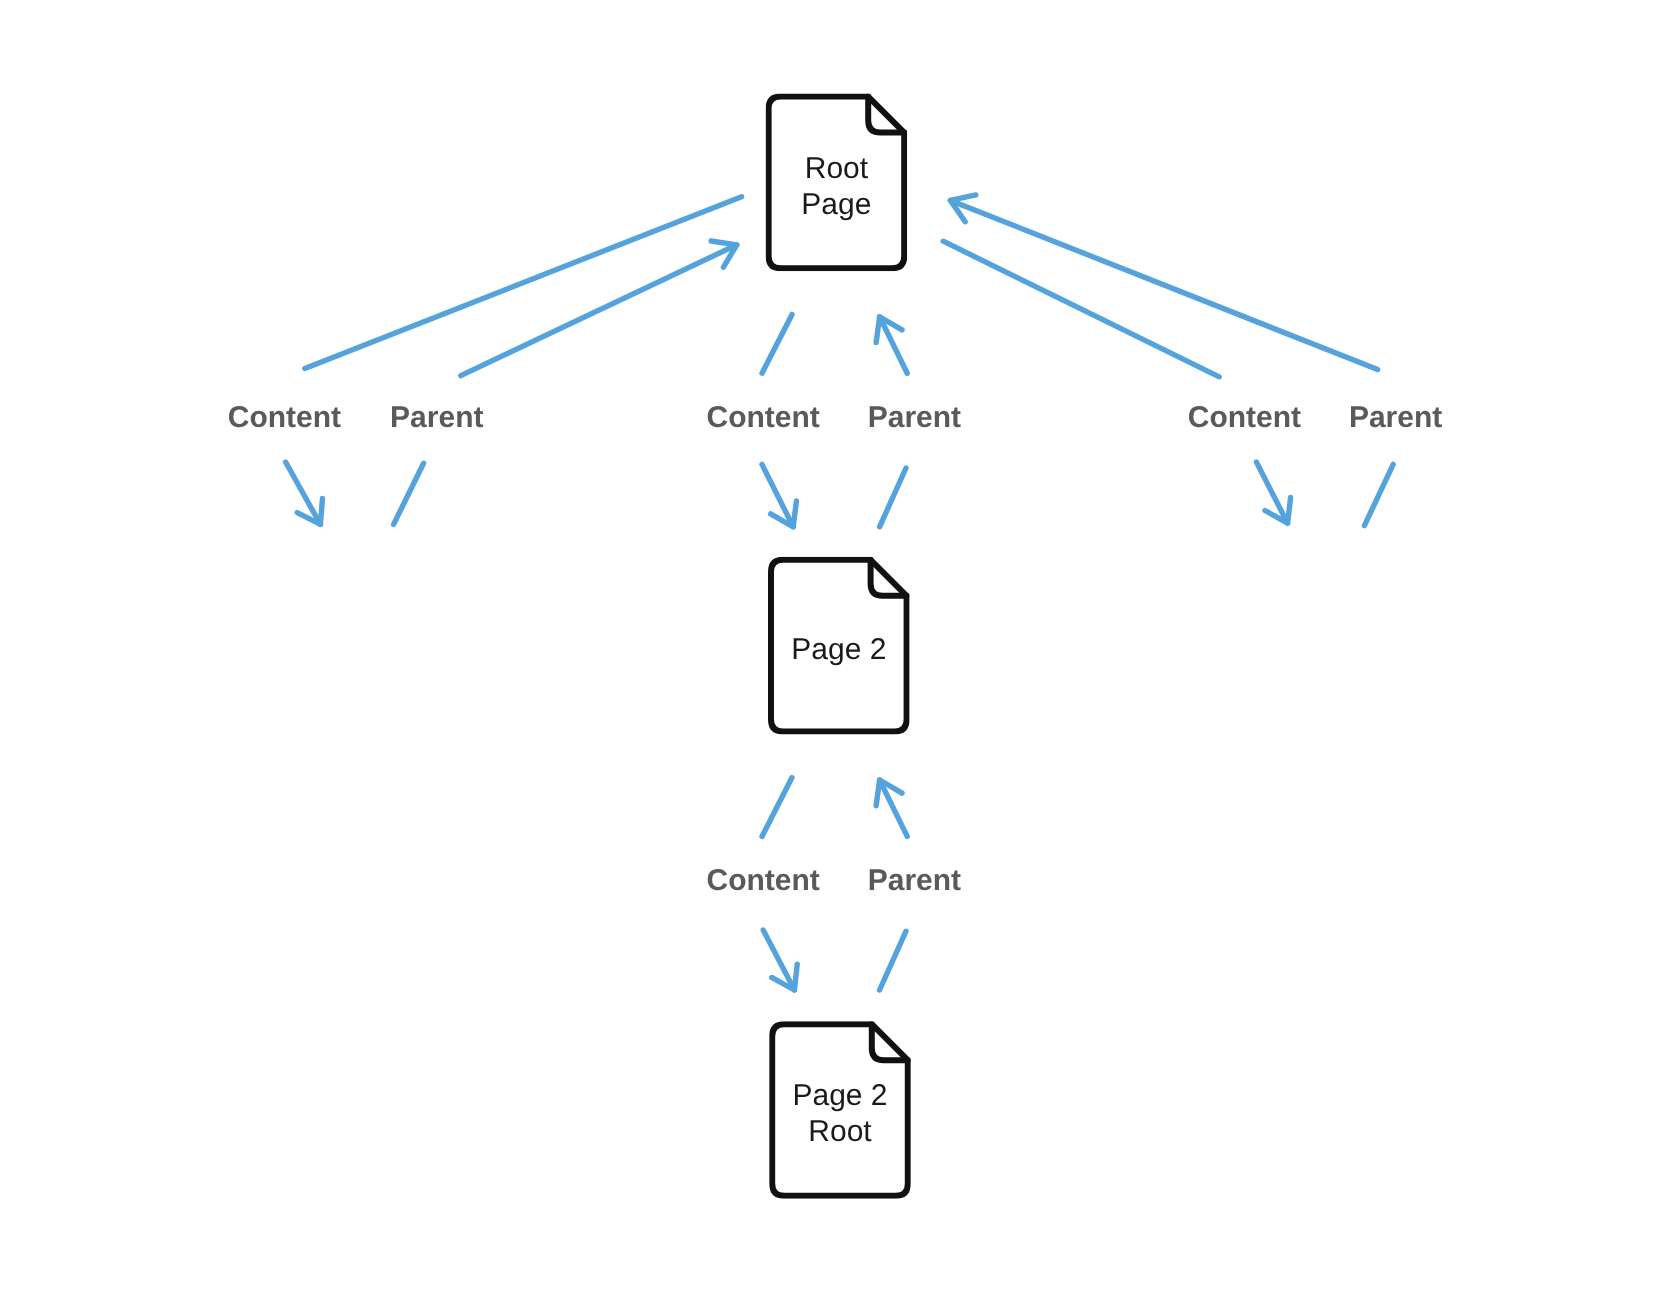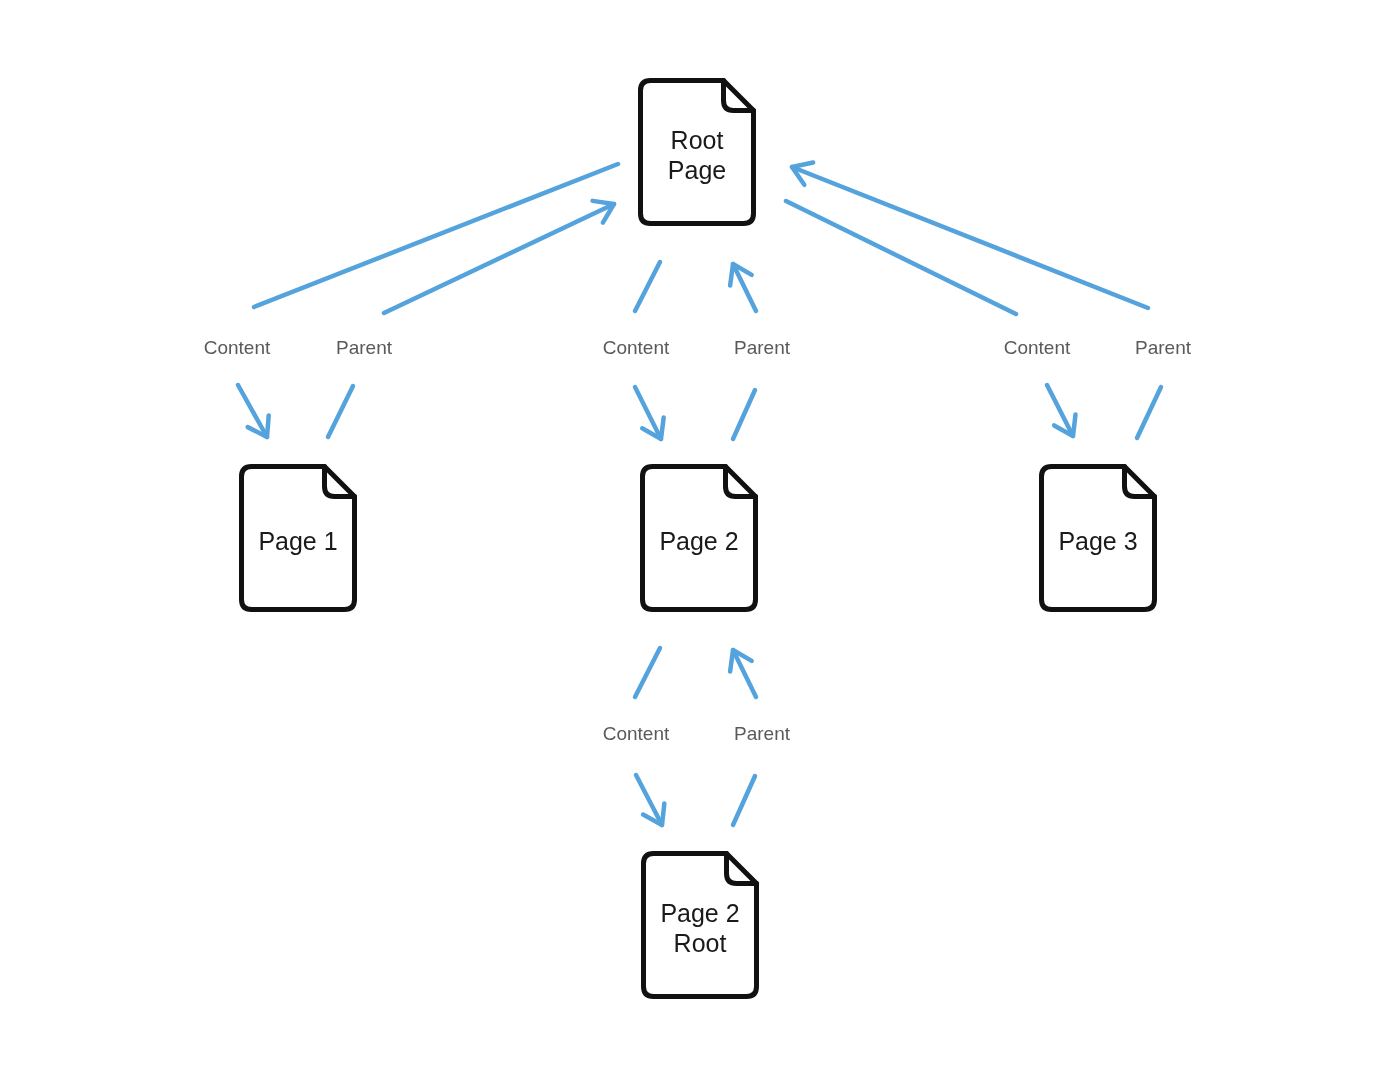--- a/index.html
+++ b/index.html
@@ -63,23 +63,24 @@
     padding-top:6px;
     font-size:25px;
     line-height:30px;
     color:var(--ntext);
     text-align:center;
   }
   .node-label span{display:block;}
   .edge-label{
     position:absolute;
     transform:translate(-50%,-50%);
-    font-size:19px;
+    font-size:25px;
     color:var(--gray);
     white-space:nowrap;
+    font-weight:bold;
   }
 </style>
 </head>
 <body>
 
 <div class="stage">
 
   <svg class="arrows" width="1400" height="1082" viewBox="0 0 1400 1082" xmlns="http://www.w3.org/2000/svg">
     <defs>
       <marker id="arrowhead" viewBox="-23 -20 46 40" refX="0" refY="0" markerWidth="46" markerHeight="40" markerUnits="userSpaceOnUse" orient="auto">
@@ -128,49 +129,31 @@
     <svg class="doc" width="118" height="148" viewBox="0 0 118 148" xmlns="http://www.w3.org/2000/svg">
       <path class="doc-body" d="M 12.5 2.5 L 85.5 2.5 L 115.5 32.5 L 115.5 135.5 Q 115.5 145.5 105.5 145.5 L 12.5 145.5 Q 2.5 145.5 2.5 135.5 L 2.5 12.5 Q 2.5 2.5 12.5 2.5 Z"></path>
       <path class="doc-fold" d="M 85.5 2.5 L 85.5 22.5 Q 85.5 32.5 95.5 32.5 L 115.5 32.5"></path>
     </svg>
     <div class="node-label">
       <span>Root</span>
       <span>Page</span>
     </div>
   </div>
 
-  <div class="node" style="left:239px;top:464px">
-    <svg class="doc" width="118" height="148" viewBox="0 0 118 148" xmlns="http://www.w3.org/2000/svg">
-      <path class="doc-body" d="M 12.5 2.5 L 85.5 2.5 L 115.5 32.5 L 115.5 135.5 Q 115.5 145.5 105.5 145.5 L 12.5 145.5 Q 2.5 145.5 2.5 135.5 L 2.5 12.5 Q 2.5 2.5 12.5 2.5 Z"></path>
-      <path class="doc-fold" d="M 85.5 2.5 L 85.5 22.5 Q 85.5 32.5 95.5 32.5 L 115.5 32.5"></path>
-    </svg>
-    <div class="node-label">
-      <span>Page 1</span>
-    </div>
-  </div>
 
   <div class="node" style="left:640px;top:464px">
     <svg class="doc" width="118" height="148" viewBox="0 0 118 148" xmlns="http://www.w3.org/2000/svg">
       <path class="doc-body" d="M 12.5 2.5 L 85.5 2.5 L 115.5 32.5 L 115.5 135.5 Q 115.5 145.5 105.5 145.5 L 12.5 145.5 Q 2.5 145.5 2.5 135.5 L 2.5 12.5 Q 2.5 2.5 12.5 2.5 Z"></path>
       <path class="doc-fold" d="M 85.5 2.5 L 85.5 22.5 Q 85.5 32.5 95.5 32.5 L 115.5 32.5"></path>
     </svg>
     <div class="node-label">
       <span>Page 2</span>
     </div>
   </div>
 
-  <div class="node" style="left:1039px;top:464px">
-    <svg class="doc" width="118" height="148" viewBox="0 0 118 148" xmlns="http://www.w3.org/2000/svg">
-      <path class="doc-body" d="M 12.5 2.5 L 85.5 2.5 L 115.5 32.5 L 115.5 135.5 Q 115.5 145.5 105.5 145.5 L 12.5 145.5 Q 2.5 145.5 2.5 135.5 L 2.5 12.5 Q 2.5 2.5 12.5 2.5 Z"></path>
-      <path class="doc-fold" d="M 85.5 2.5 L 85.5 22.5 Q 85.5 32.5 95.5 32.5 L 115.5 32.5"></path>
-    </svg>
-    <div class="node-label">
-      <span>Page 3</span>
-    </div>
-  </div>
 
   <div class="node" style="left:641px;top:851px">
     <svg class="doc" width="118" height="148" viewBox="0 0 118 148" xmlns="http://www.w3.org/2000/svg">
       <path class="doc-body" d="M 12.5 2.5 L 85.5 2.5 L 115.5 32.5 L 115.5 135.5 Q 115.5 145.5 105.5 145.5 L 12.5 145.5 Q 2.5 145.5 2.5 135.5 L 2.5 12.5 Q 2.5 2.5 12.5 2.5 Z"></path>
       <path class="doc-fold" d="M 85.5 2.5 L 85.5 22.5 Q 85.5 32.5 95.5 32.5 L 115.5 32.5"></path>
     </svg>
     <div class="node-label">
       <span>Page 2</span>
       <span>Root</span>
     </div>

